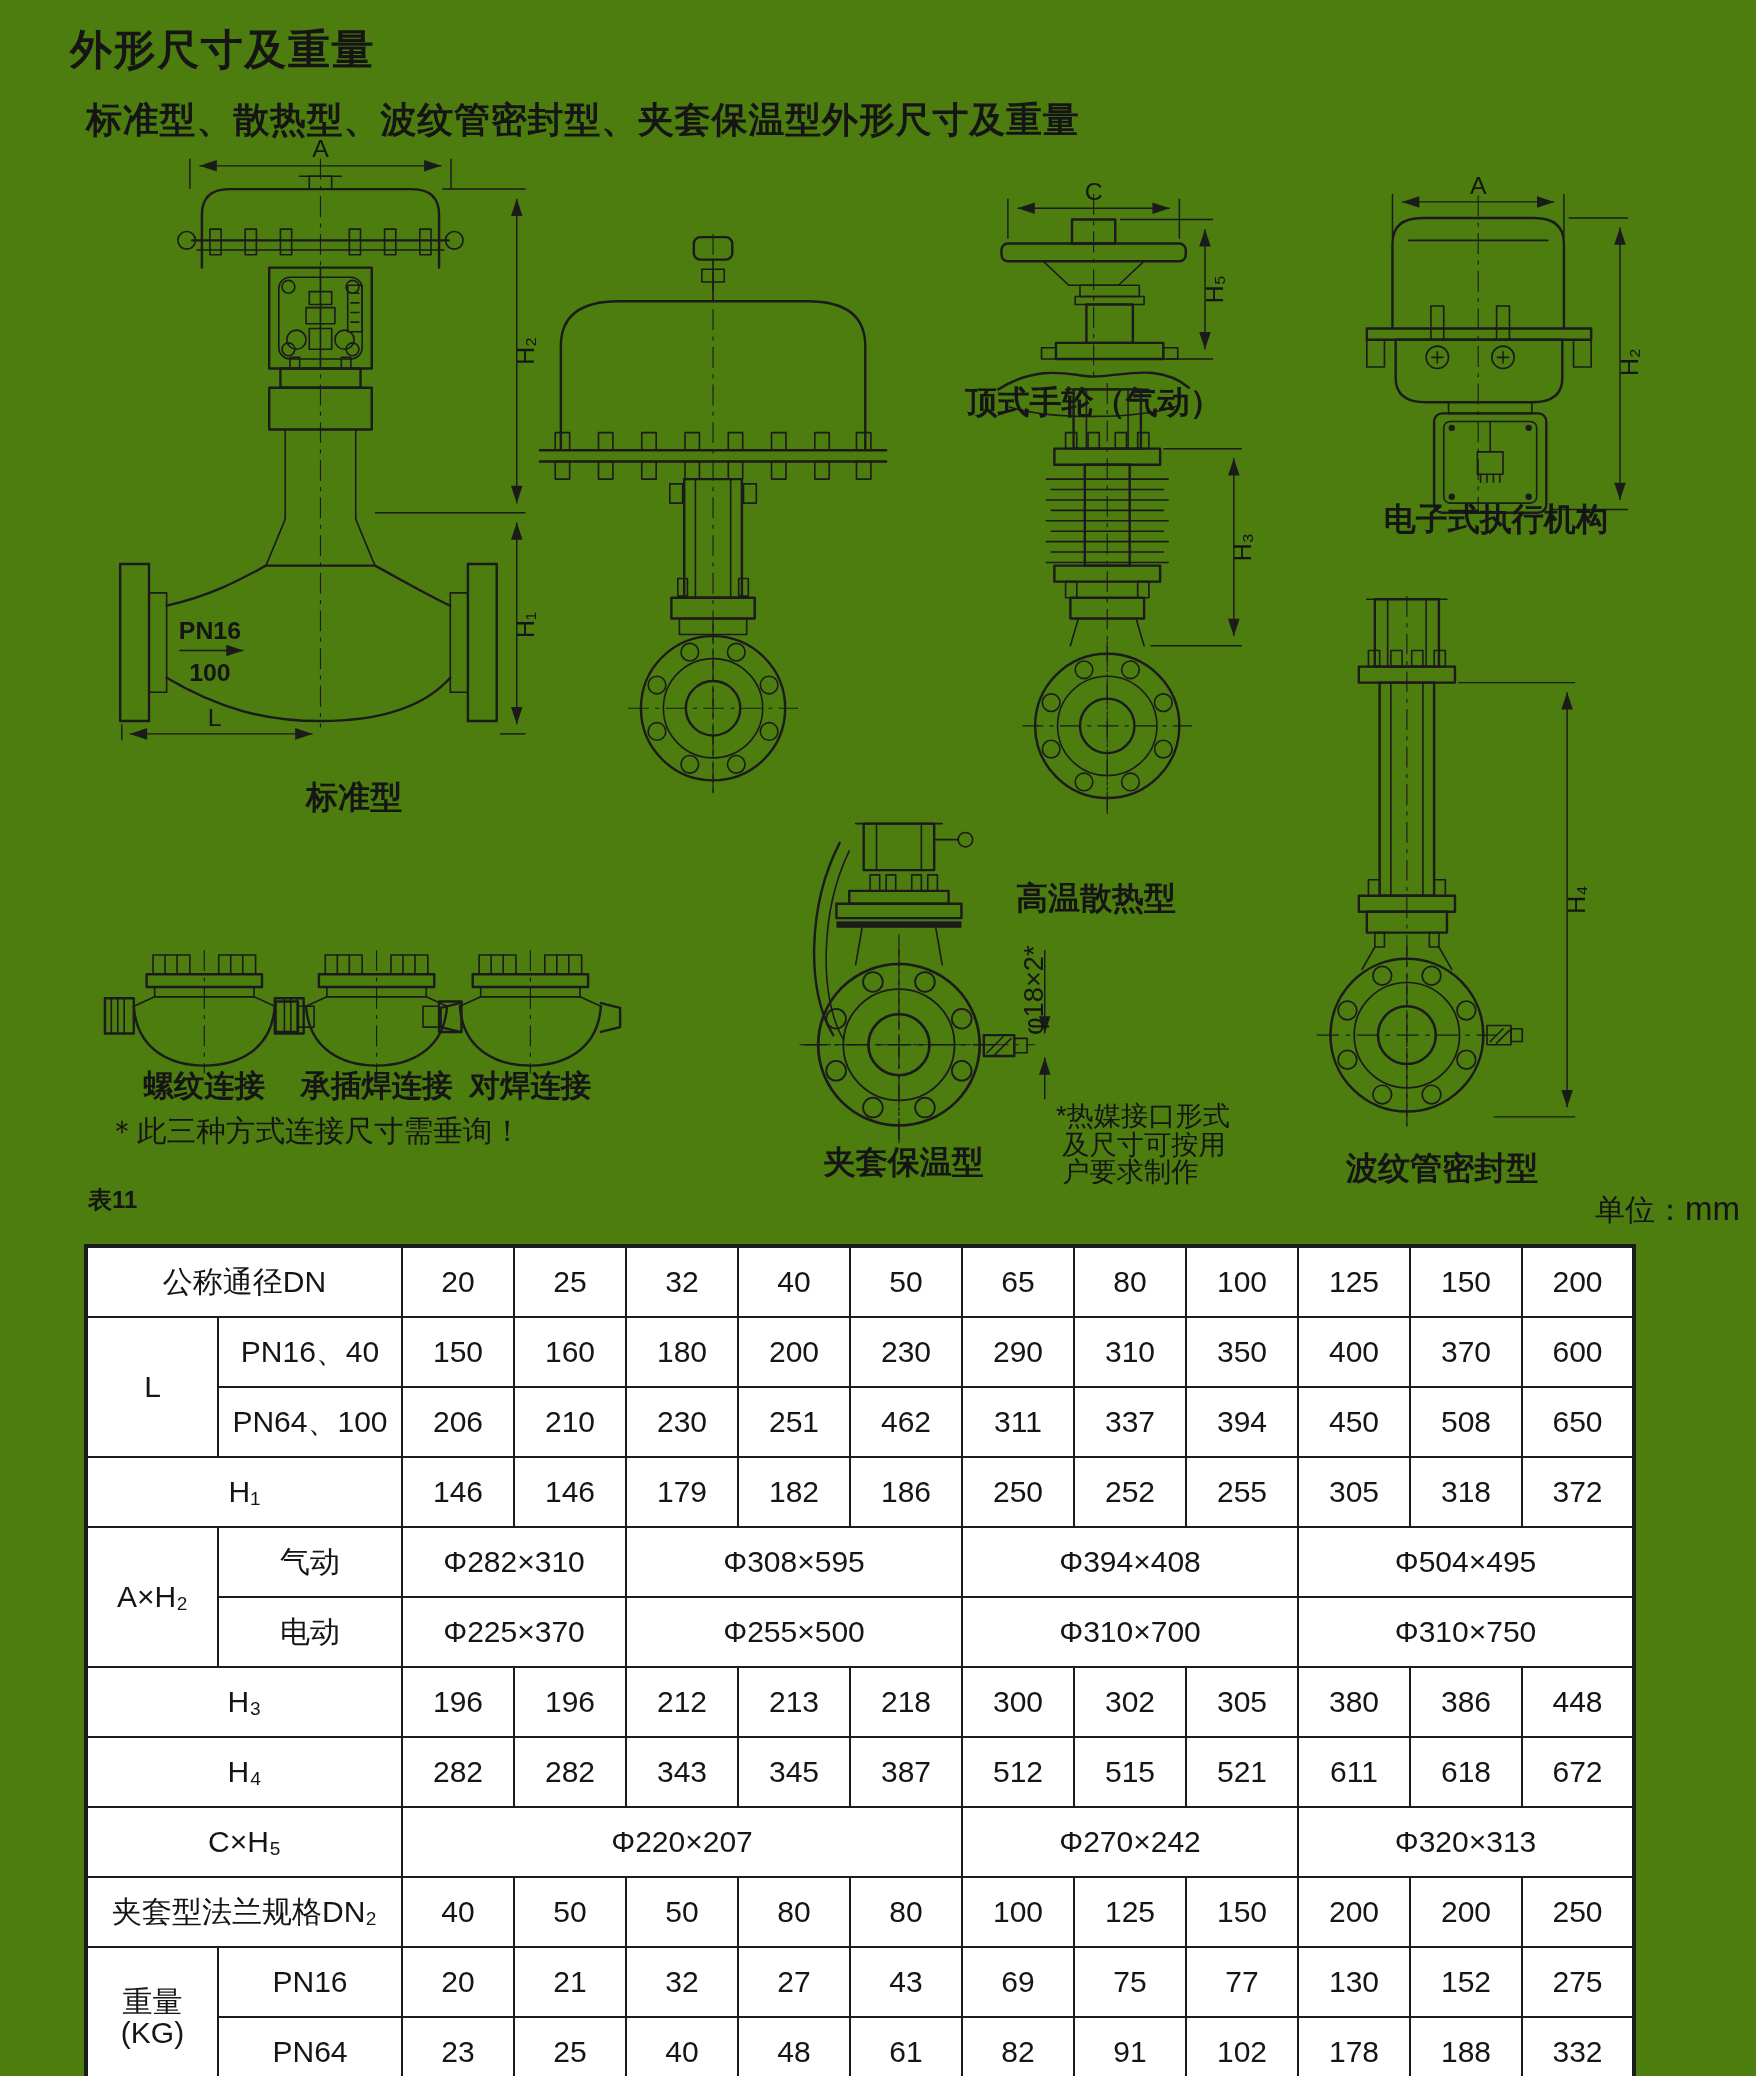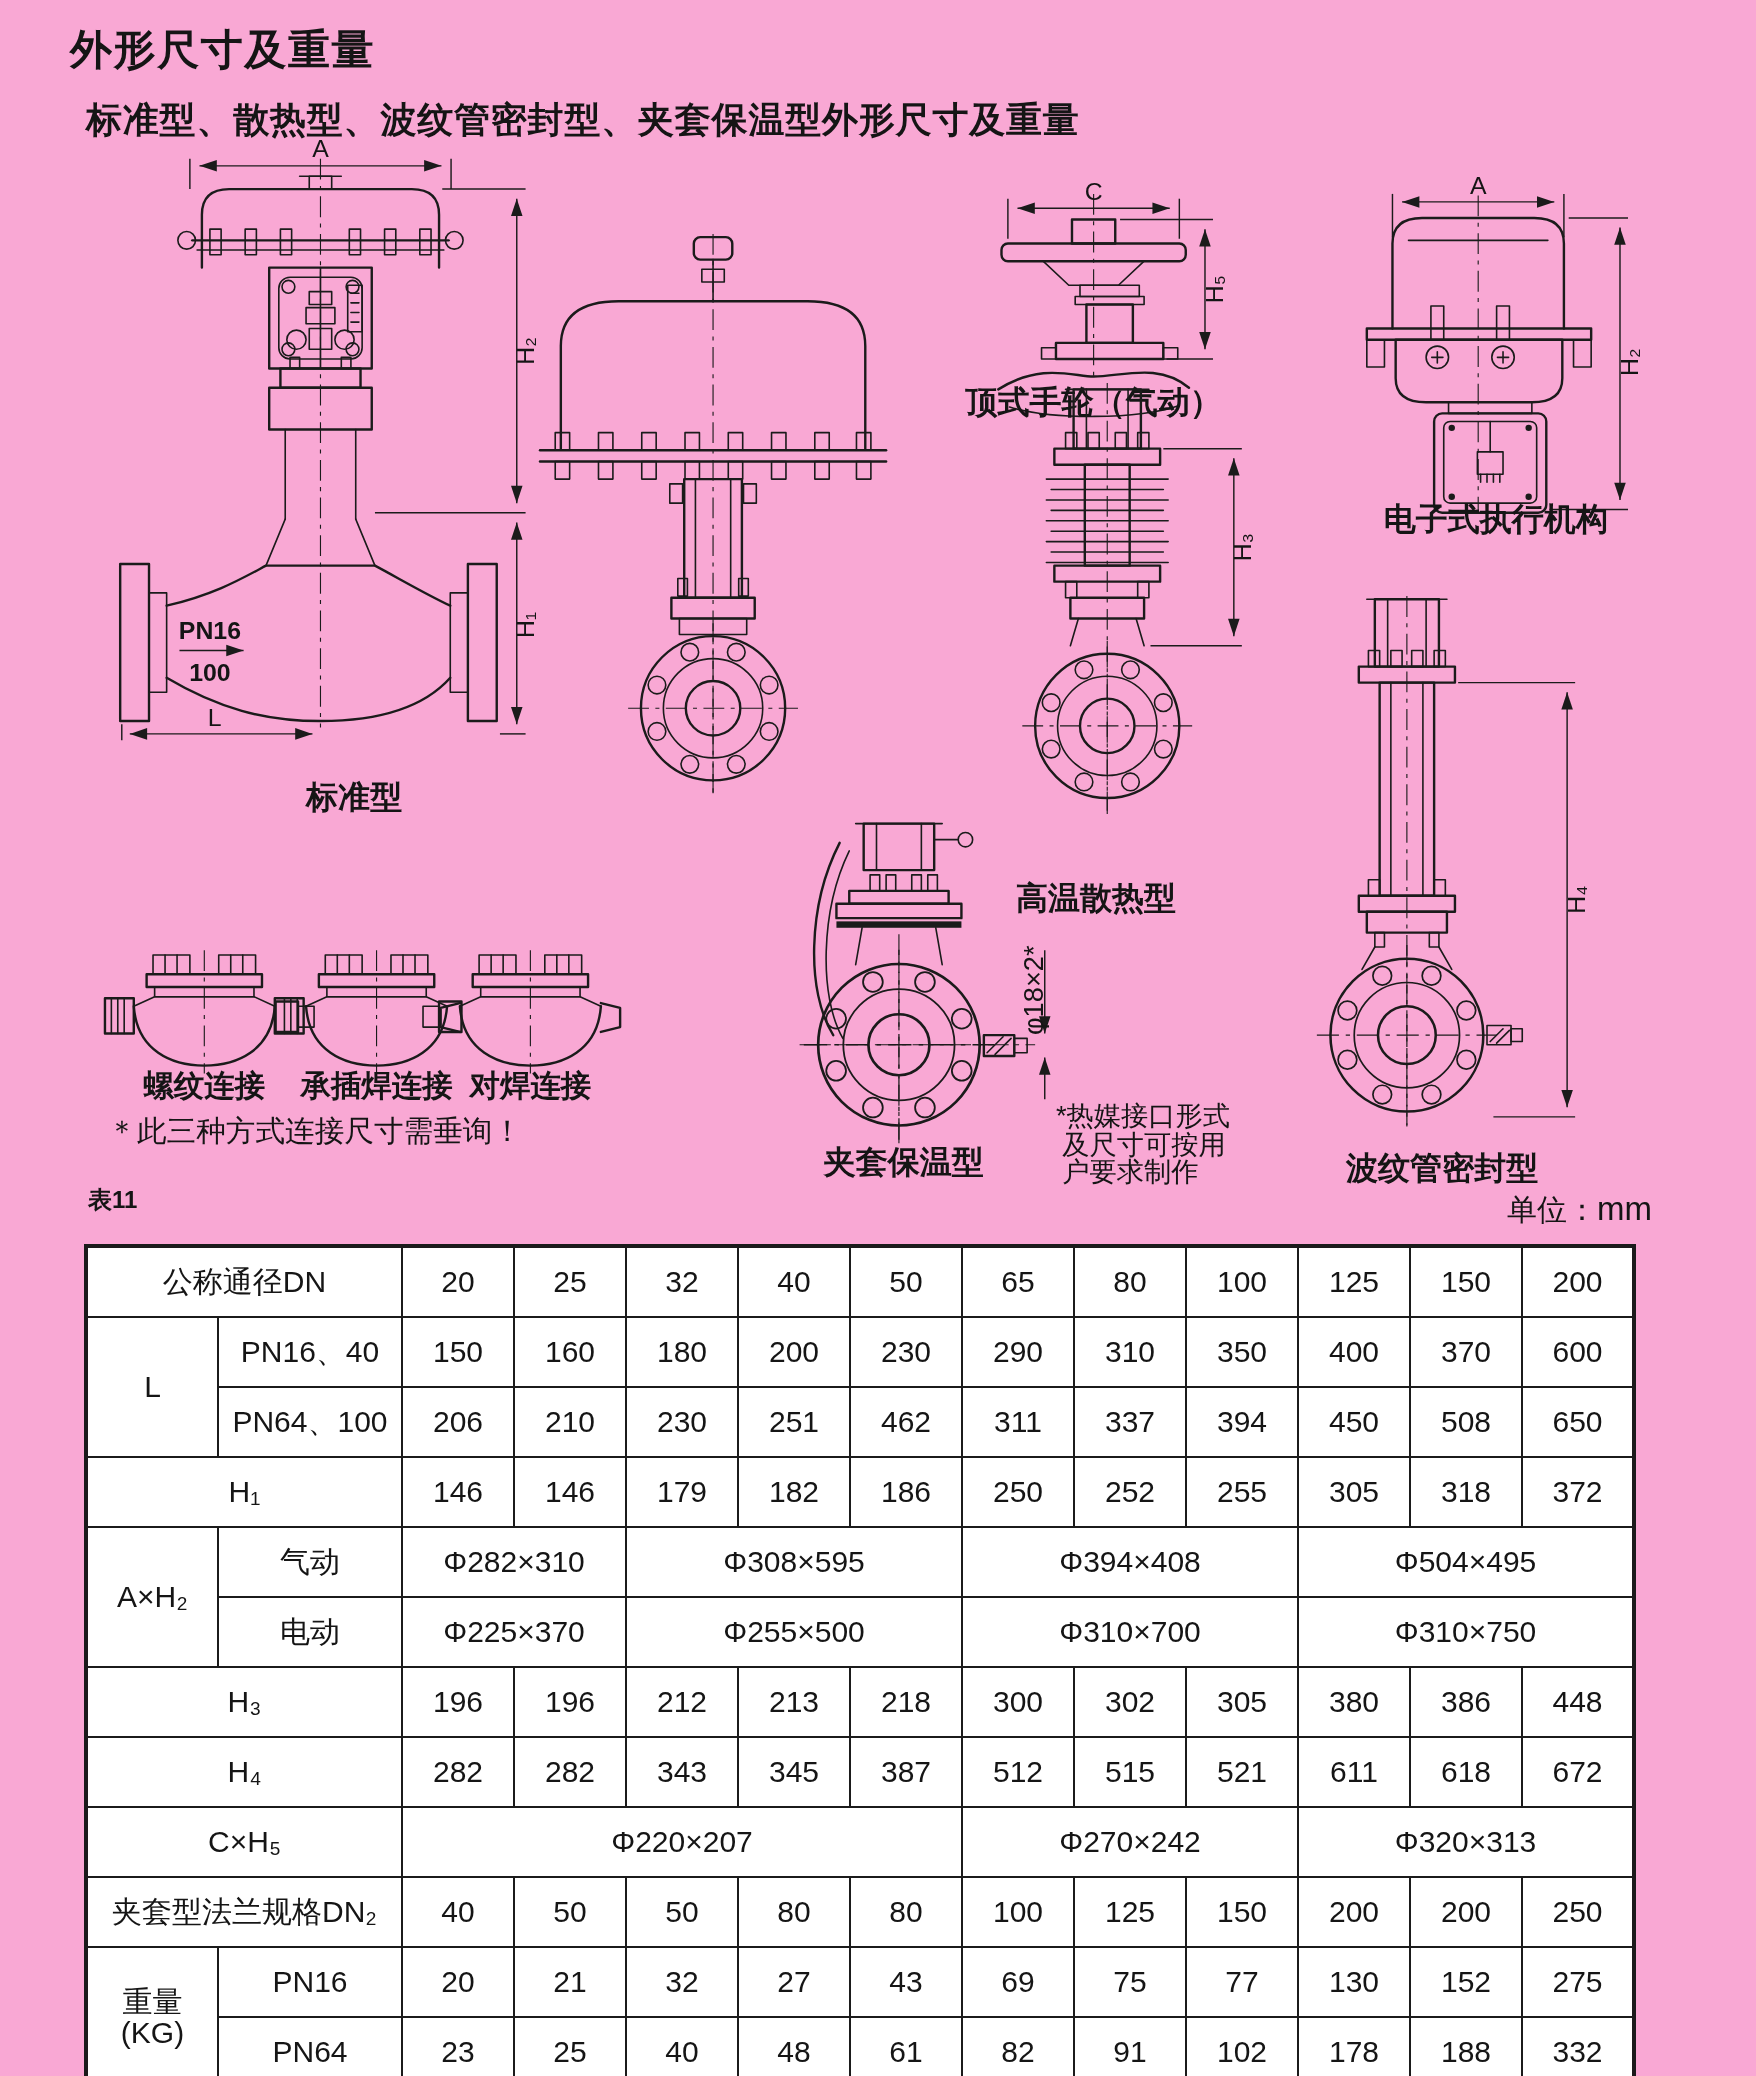--- a/index.html
+++ b/index.html
@@ -1,34 +1,34 @@
 <!DOCTYPE html>
 <html style="font-size:13px"><head>
 <meta charset="utf-8">
 <style>
   html,body{margin:0;padding:0;background:#ffffff;}
-  .page{position:relative;width:1757px;height:2077px;background:#f9a8d4;overflow:hidden;
+  .page{position:relative;width:1757px;height:2077px;background:#4d7c0f;overflow:hidden;
         font-family:"Liberation Sans","DejaVu Sans",sans-serif;color:#151515;}
   .page-title{position:absolute;left:70px;top:22.4px;font-size:42px;font-weight:bold;margin:0;letter-spacing:1.6px;}
   .page-subtitle{position:absolute;left:70px;top:80px;font-size:36px;font-weight:bold;margin:16px;letter-spacing:0.8px;}
   svg.drawings{position:absolute;left:0;top:104px;width:1757px;height:1138px;}
   .s{stroke:#1b1b1b;fill:none;stroke-width:3;stroke-linecap:round;stroke-linejoin:round;}
   .s2{stroke:#1b1b1b;fill:none;stroke-width:2;stroke-linecap:round;stroke-linejoin:round;}
   .f{fill:#1b1b1b;stroke:none;}
   .dim{stroke:#1b1b1b;fill:none;stroke-width:1.8;}
   .cl{stroke:#1b1b1b;fill:none;stroke-width:1.4;stroke-dasharray:26 8 5 8;}
   text{font-family:"Liberation Sans","DejaVu Sans",sans-serif;fill:#151515;}
   .dt{font-size:31px;}
   .cap{font-size:40px;font-weight:600;}
   .lbl{font-size:38px;font-weight:600;}
   .note{font-size:37px;}
   .note-sm{font-size:34px;}
   .mark{font-size:31px;font-weight:bold;}
   .tbl-caption{position:absolute;left:88px;top:1184px;font-size:24px;font-weight:bold;}
-  .unit-note{position:absolute;left:1428px;top:1190px;width:224px;text-align:right;font-size:30px;}
+  .unit-note{position:absolute;left:1516px;top:1190px;width:224px;text-align:right;font-size:30px;}
   .unit-note .unit-mm{font-size:33px;}
   table.spec{position:absolute;left:84px;top:1244px;border-collapse:collapse;table-layout:fixed;
              background:#fff;border:4px solid #1b1b1b;}
   table.spec td{border:2px solid #1b1b1b;border-top-width:2.8px;border-bottom-width:2.8px;
                 text-align:center;vertical-align:middle;font-size:30px;padding:0;height:68px;line-height:1.05;}
   td.hcell{font-size:30px;}
   td.num{letter-spacing:0px;}
 </style>
 </head>
 <body>

